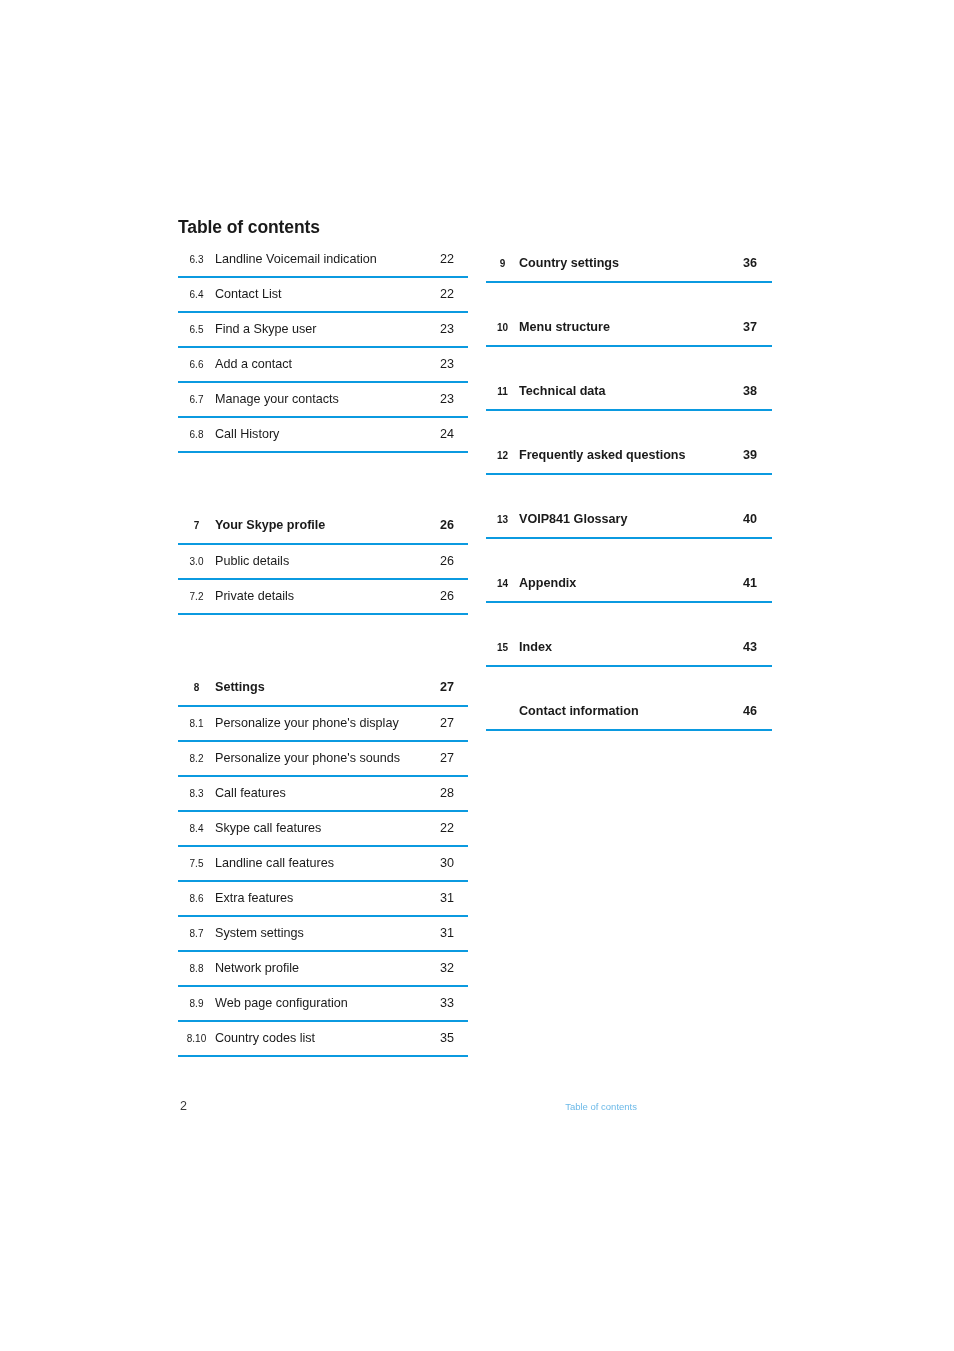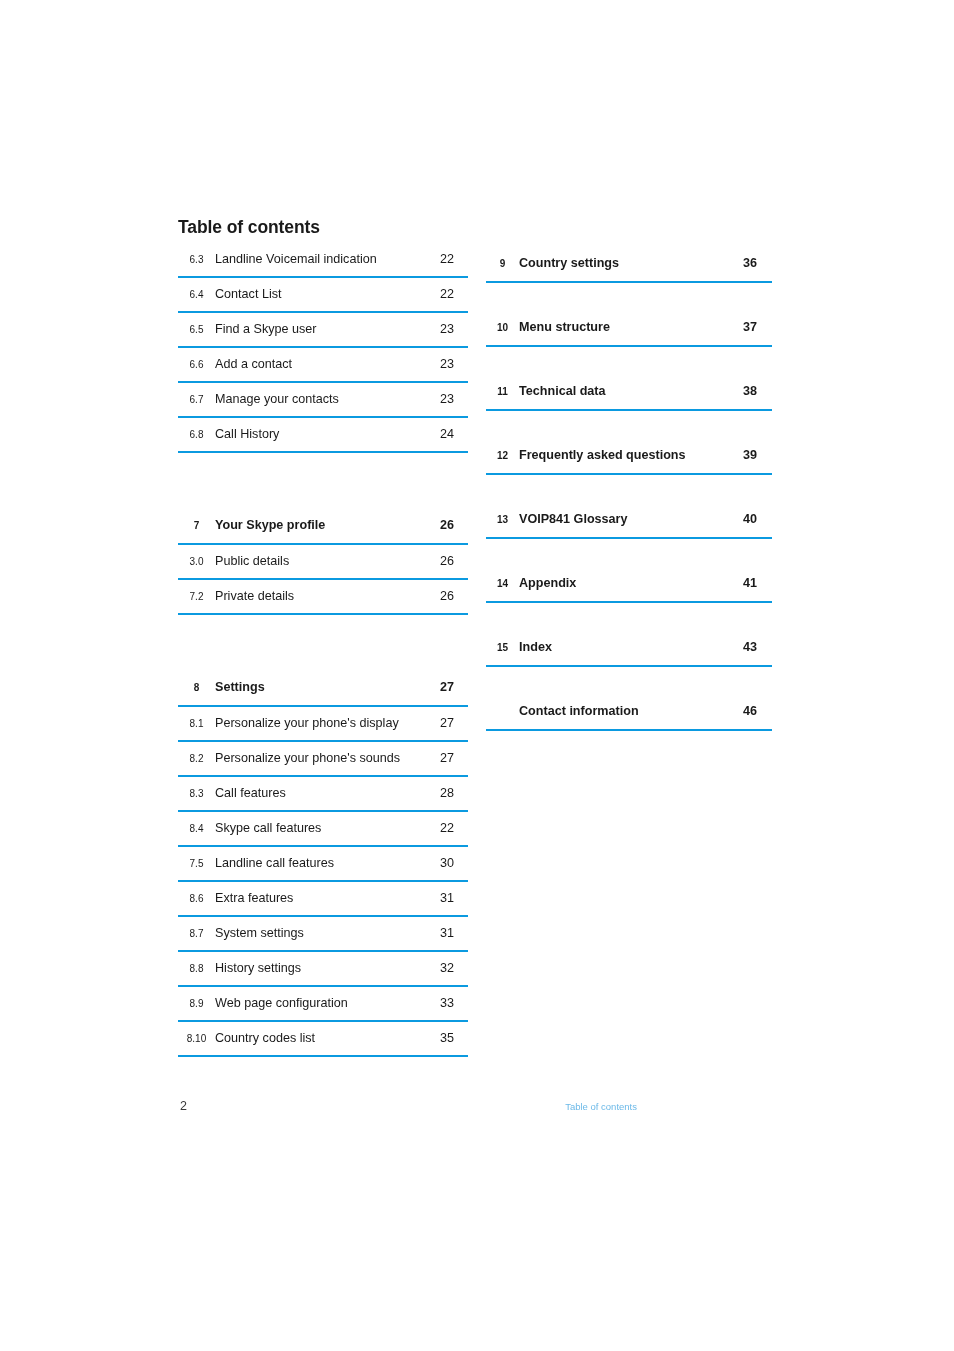--- a/index.html
+++ b/index.html
@@ -186,21 +186,21 @@
         <div class="label">Extra features</div>
         <div class="page-no">31</div>
       </div>
       <div class="row">
         <div class="num">8.7</div>
         <div class="label">System settings</div>
         <div class="page-no">31</div>
       </div>
       <div class="row">
         <div class="num">8.8</div>
-        <div class="label">History settings</div>
+        <div class="label">Network profile</div>
         <div class="page-no">32</div>
       </div>
       <div class="row">
         <div class="num">8.9</div>
         <div class="label">Web page configuration</div>
         <div class="page-no">33</div>
       </div>
       <div class="row">
         <div class="num">8.10</div>
         <div class="label">Country codes list</div>

